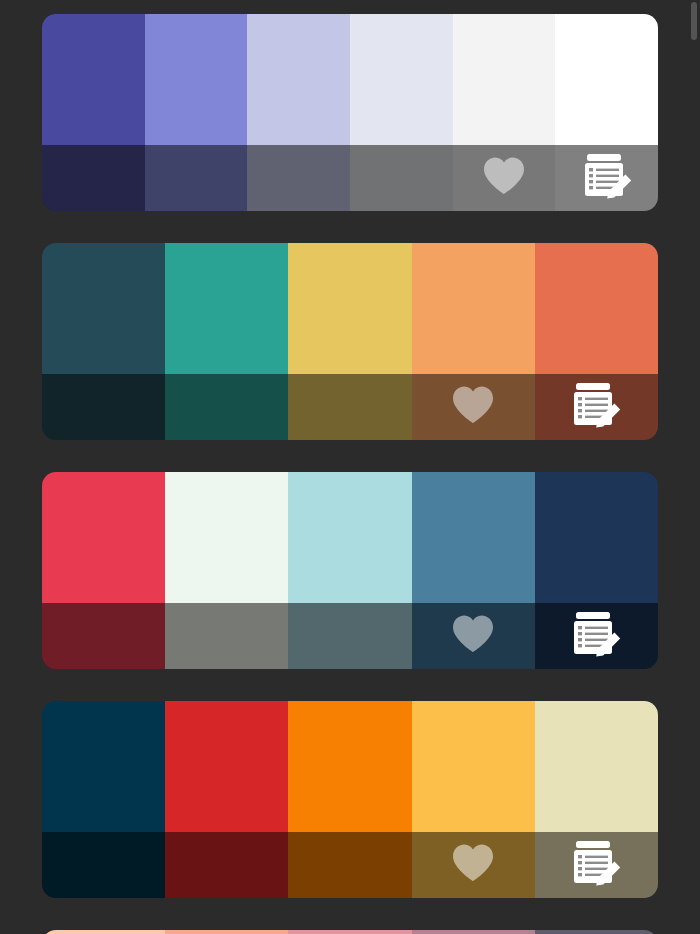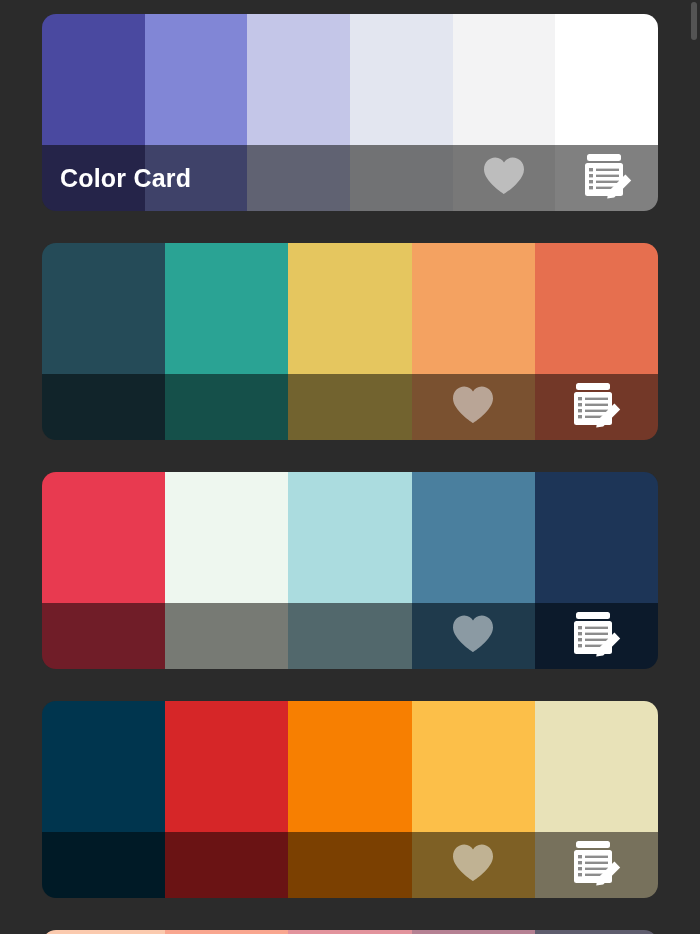--- a/index.html
+++ b/index.html
@@ -127,21 +127,20 @@
                 <rect x="8" y="22" width="4" height="3.4" fill="rgba(0,0,0,0.45)"></rect>
                 <rect x="15" y="22.6" width="23" height="2.4" fill="rgba(0,0,0,0.45)"></rect>
                 <rect x="8" y="28" width="4" height="3.4" fill="rgba(0,0,0,0.45)"></rect>
                 <rect x="15" y="28.6" width="23" height="2.4" fill="rgba(0,0,0,0.45)"></rect>
                 <rect x="8" y="34" width="4" height="3.4" fill="rgba(0,0,0,0.45)"></rect>
                 <rect x="15" y="34.6" width="23" height="2.4" fill="rgba(0,0,0,0.45)"></rect>
                 <path fill="#ffffff" d="M44.4 22.6 L50.2 28.4 L33.2 45.4 L26.2 46.6 L27.4 39.6 Z"></path>
                 <path fill="rgba(0,0,0,0.35)" d="M27.4 39.6 L26.2 46.6 L33.2 45.4 Z" opacity="0.0"></path>
               </svg></span>
           </div>
-          <div class="card-title">Color Card</div>
         </div>
       </div>
       <div class="card">
         <div class="swatch-row">
           <div class="swatch" title="#254b58" style="background: rgb(37, 75, 88);"></div>
           <div class="swatch" title="#2aa394" style="background: rgb(42, 163, 148);"></div>
           <div class="swatch" title="#e5c65f" style="background: rgb(229, 198, 95);"></div>
           <div class="swatch" title="#f4a261" style="background: rgb(244, 162, 97);"></div>
           <div class="swatch" title="#e66f4f" style="background: rgb(230, 111, 79);"></div>
         </div>

